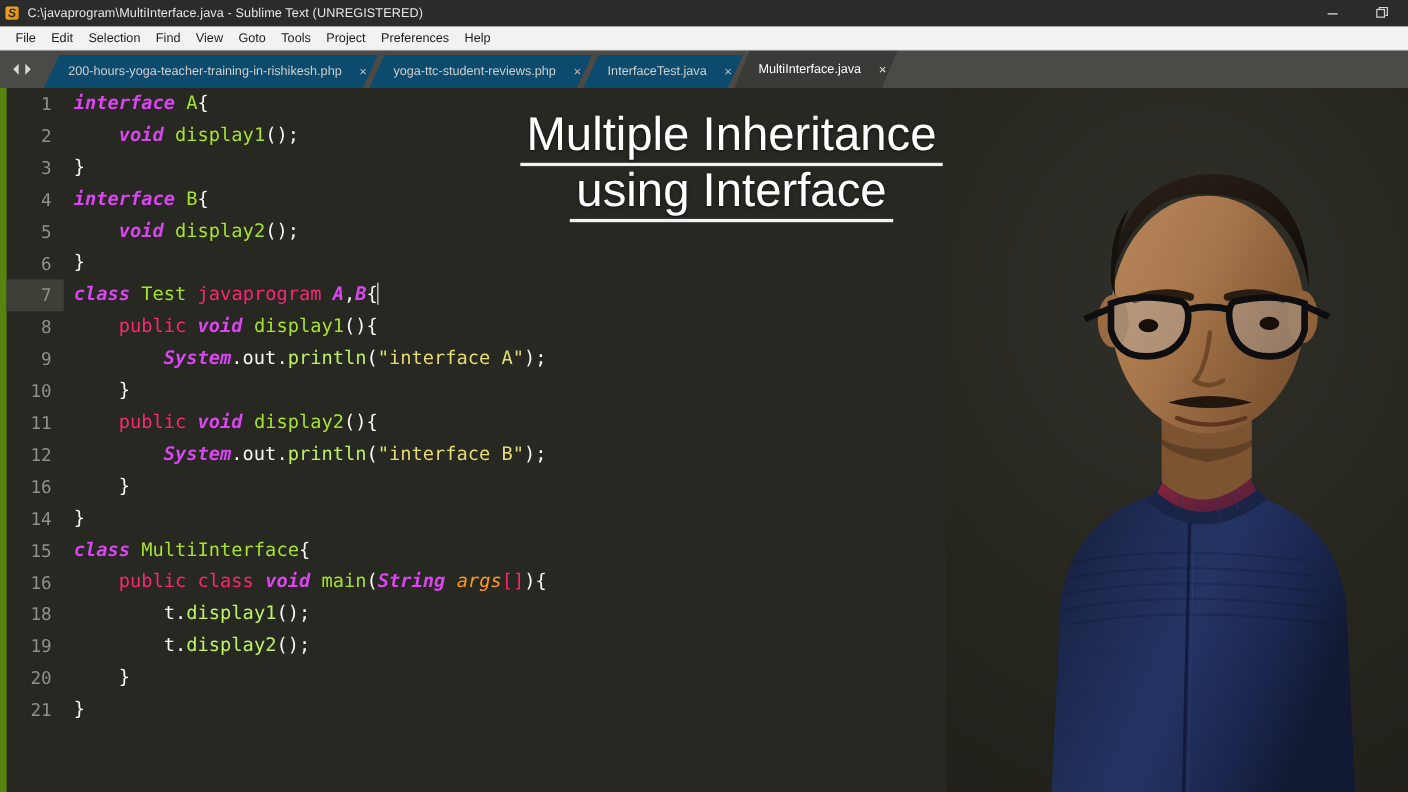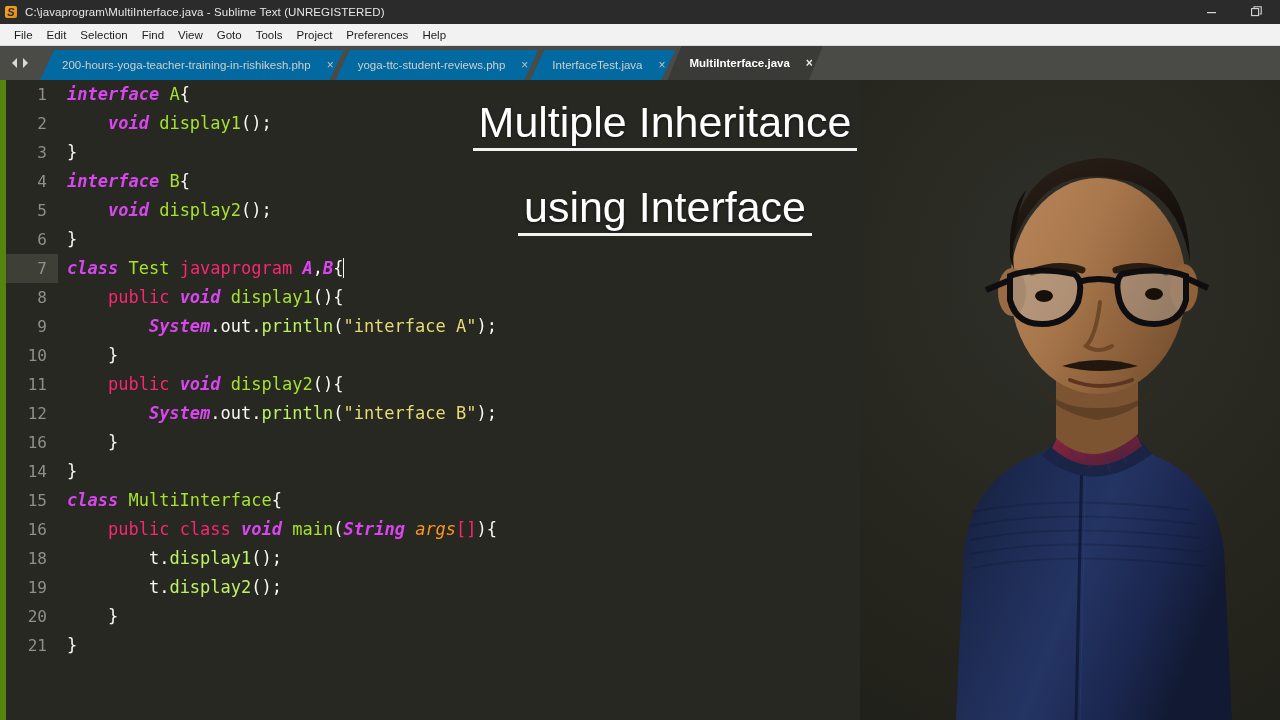--- a/index.html
+++ b/index.html
@@ -55,22 +55,22 @@
     width:40px; height:34px; display:flex; align-items:center;
     justify-content:center; gap:2px; flex:none;
   }
   #tab-nav svg{ display:block; }
   .tab{
     height:30px; display:flex; align-items:center; position:relative;
     padding:0 10px 0 22px; margin-right:-8px; flex:none;
     -webkit-clip-path: polygon(14px 0, 100% 0, calc(100% - 14px) 100%, 0 100%);
     clip-path: polygon(14px 0, 100% 0, calc(100% - 14px) 100%, 0 100%);
   }
-  .tab.inactive{ background:#0369a1; }
-  .tab.active{ background:#3a3a36; height:34px; z-index:5;font-weight:bold; }
+  .tab.inactive{ background:#0c4a6e; }
+  .tab.active{ background:#3a3a36; height:34px; z-index:5; }
   .tab-label{
     font-size:11.5px; white-space:nowrap; color:#cfcfcb;
   }
   .tab.active .tab-label{ color:#ffffff; }
   .tab-close{
     font-size:12px; color:#c2c2be; margin-left:16px; line-height:1;
   }
   .tab.active .tab-close{ color:#e8e8e8; }
 
   
@@ -140,21 +140,21 @@
     text-align:center; color:#ffffff;
     font-family:"Liberation Sans", sans-serif;
     font-size:43px; font-weight:400; line-height:1.05;
     text-shadow:0 1px 3px rgba(0,0,0,.55);
   }
   #overlay-title .tline{ display:inline-block; position:relative; padding:0 6px 6px 6px;}
   #overlay-title .tline::after{
     content:""; position:absolute; left:0; right:0; bottom:0;
     height:3px; background:#f2f2f2;
   }
-  #overlay-line2{ margin-top:34px; }
+  #overlay-line2{ }
 </style>
 </head>
 <body>
 
 <div id="titlebar">
   <div id="app-icon">
     <span>S</span>
   </div>
   <div id="titlebar-text">C:\javaprogram\MultiInterface.java - Sublime Text (UNREGISTERED)</div>
   <div id="win-controls">

